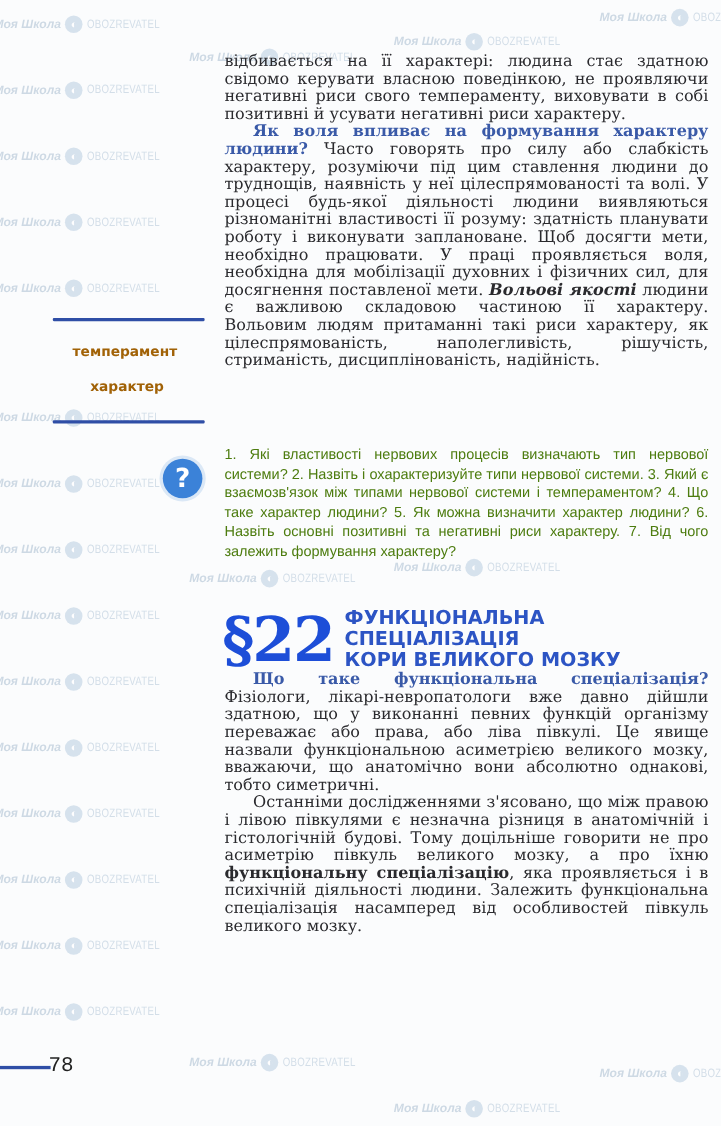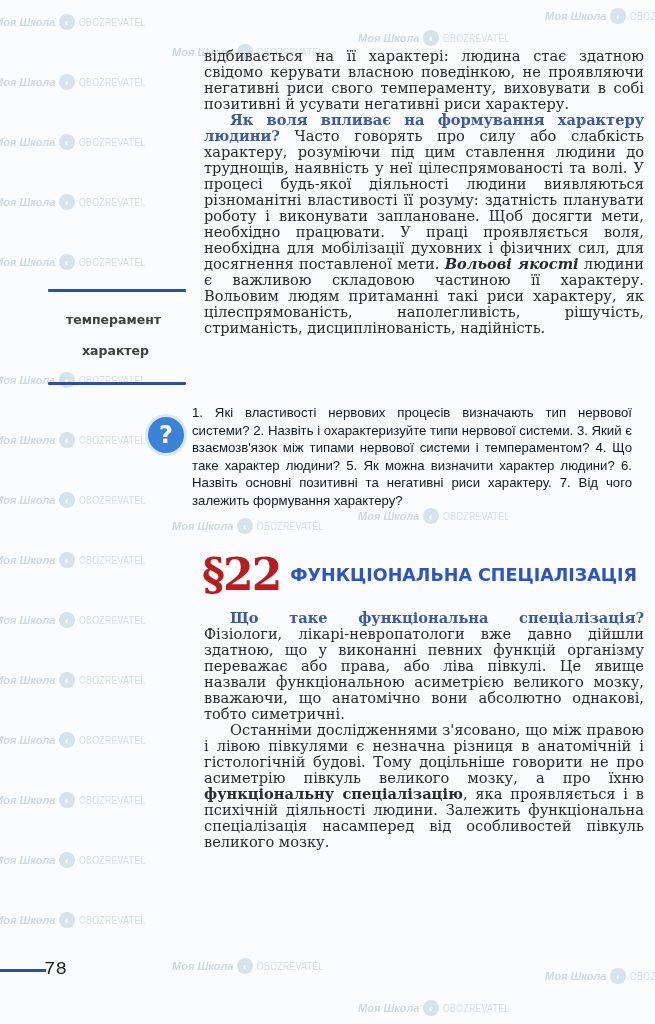--- a/index.html
+++ b/index.html
@@ -32,38 +32,38 @@
     .q { color: #3a5aa8; font-weight: bold; }
     .b { font-weight: bold; }
     .bi { font-weight: bold; font-style: italic; }
 
     .sidebar-line {
       position: absolute; left: 48px; width: 138px; height: 3px;
       background: #2f4ea6; border-radius: 1px;
     }
     .term {
       position: absolute; font-family: "DejaVu Sans", sans-serif;
-      font-weight: bold; font-size: 12.5px; color: #404040;
+      font-weight: bold; font-size: 12.5px; color: #a16207;
     }
     .qmark {
       position: absolute; left: 148px; top: 417px; width: 36px; height: 36px;
       border-radius: 50%; background: #3b82d8;
       box-shadow: 0 0 0 3px #dbe8f6;
       color: #fff; font-family: "DejaVu Sans", sans-serif; font-weight: bold;
       font-size: 24px; display: flex; align-items: center; justify-content: center;
     }
     .questions {
-      position: absolute; left: 192px; top: 404px; width: 440px;
+      position: absolute; left: 204px; top: 404px; width: 440px;
       font-family: "Liberation Sans", sans-serif; font-size: 13.2px; line-height: 17.6px;
-      text-align: justify; color: #0f172a;
+      text-align: justify; color: #4d7c0f;
     }
     .sec-header { position: absolute; left: 202px; top: 553px; display: flex; align-items: center; }
     .sec-num {
-      font-family: "DejaVu Serif", serif; font-size: 44px; font-weight: bold;
-      color: #b91c1c; letter-spacing: -2px; line-height: 44px;
+      font-family: "DejaVu Serif", serif; font-size: 56px; font-weight: bold;
+      color: #1d4ed8; letter-spacing: -2px; line-height: 44px;
     }
     .sec-title {
       margin-left: 10px; font-family: "DejaVu Sans", sans-serif; font-weight: bold;
       font-size: 17.5px; line-height: 19px; color: #2c54c4;
     }
     .main2 { top: 610px; }
     .page-num-line {
       position: absolute; left: 0; top: 969px; width: 46px; height: 3px; background: #2f4ea6;
     }
     .page-num {
@@ -206,20 +206,21 @@
 <div class="sidebar-line" style="top:382px"></div>
 
 <div class="qmark">?</div>
 
 <div class="questions">1. Які властивості нервових процесів визначають тип нервової системи? 2. Назвіть і охарактеризуйте типи нервової системи. 3. Який є взаємозв'язок між типами нервової системи і темпераментом? 4. Що таке характер людини? 5. Як можна визначити характер людини? 6. Назвіть основні позитивні та негативні риси характеру. 7. Від чого залежить формування характеру?</div>
 
 <div class="sec-header">
   <div class="sec-num">§22</div>
   <div class="sec-title">
     <div>ФУНКЦІОНАЛЬНА СПЕЦІАЛІЗАЦІЯ</div>
+    <div>КОРИ ВЕЛИКОГО МОЗКУ</div>
   </div>
 </div>
 
 <div class="main main2">
   <p class="indent">
     <span class="q">Що таке функціональна спеціалізація?</span><span> Фізіологи, лікарі-невропатологи вже давно дійшли здатною, що у виконанні певних функцій організму переважає або права, або ліва півкулі. Це явище назвали функціональною асиметрією великого мозку, вважаючи, що анатомічно вони абсолютно однакові, тобто симетричні.</span>
   </p>
   <p class="indent">
     <span>Останніми дослідженнями з'ясовано, що між правою і лівою півкулями є незначна різниця в анатомічній і гістологічній будові. Тому доцільніше говорити не про асиметрію півкуль великого мозку, а про їхню </span><span class="b">функціональну спеціалізацію</span><span>, яка проявляється і в психічній діяльності людини. Залежить функціональна спеціалізація насамперед від особливостей півкуль великого мозку.</span>
   </p>

